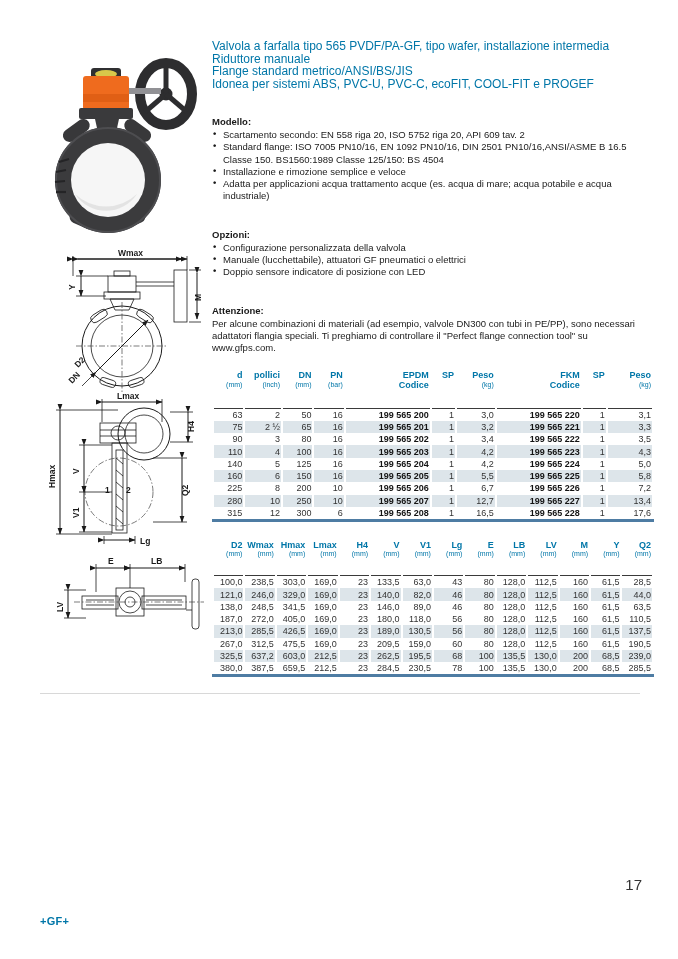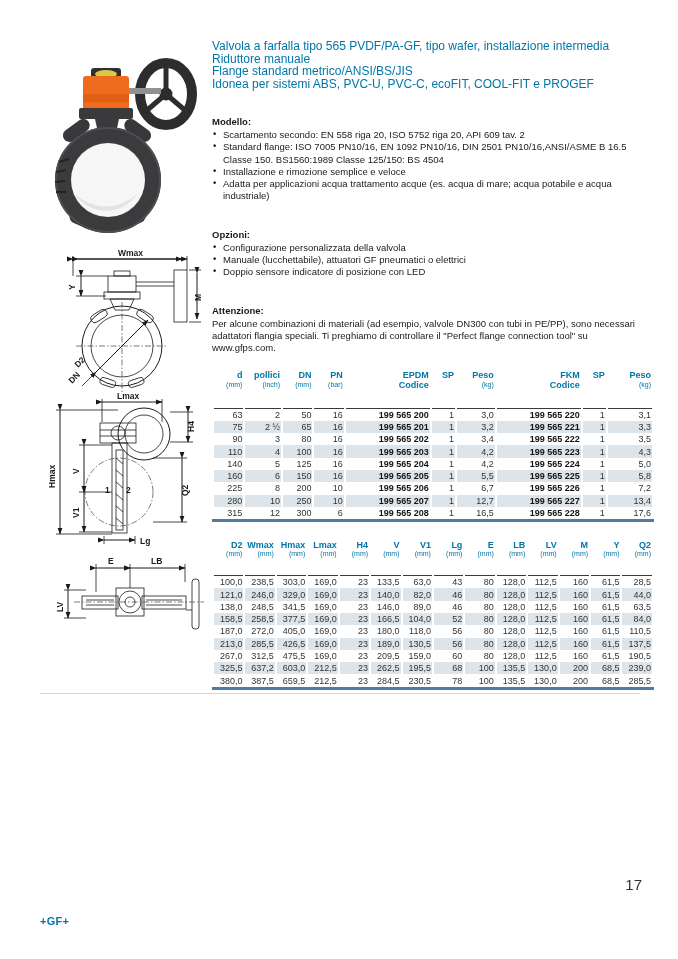--- a/index.html
+++ b/index.html
@@ -492,36 +492,20 @@
             <td>146,0</td>
             <td>89,0</td>
             <td>46</td>
             <td>80</td>
             <td>128,0</td>
             <td>112,5</td>
             <td>160</td>
             <td>61,5</td>
             <td>63,5</td>
           </tr>
-          <tr class="shaded">
-            <td>158,5</td>
-            <td>258,5</td>
-            <td>377,5</td>
-            <td>169,0</td>
-            <td>23</td>
-            <td>166,5</td>
-            <td>104,0</td>
-            <td>52</td>
-            <td>80</td>
-            <td>128,0</td>
-            <td>112,5</td>
-            <td>160</td>
-            <td>61,5</td>
-            <td>84,0</td>
-          </tr>
           <tr>
             <td>187,0</td>
             <td>272,0</td>
             <td>405,0</td>
             <td>169,0</td>
             <td>23</td>
             <td>180,0</td>
             <td>118,0</td>
             <td>56</td>
             <td>80</td>

